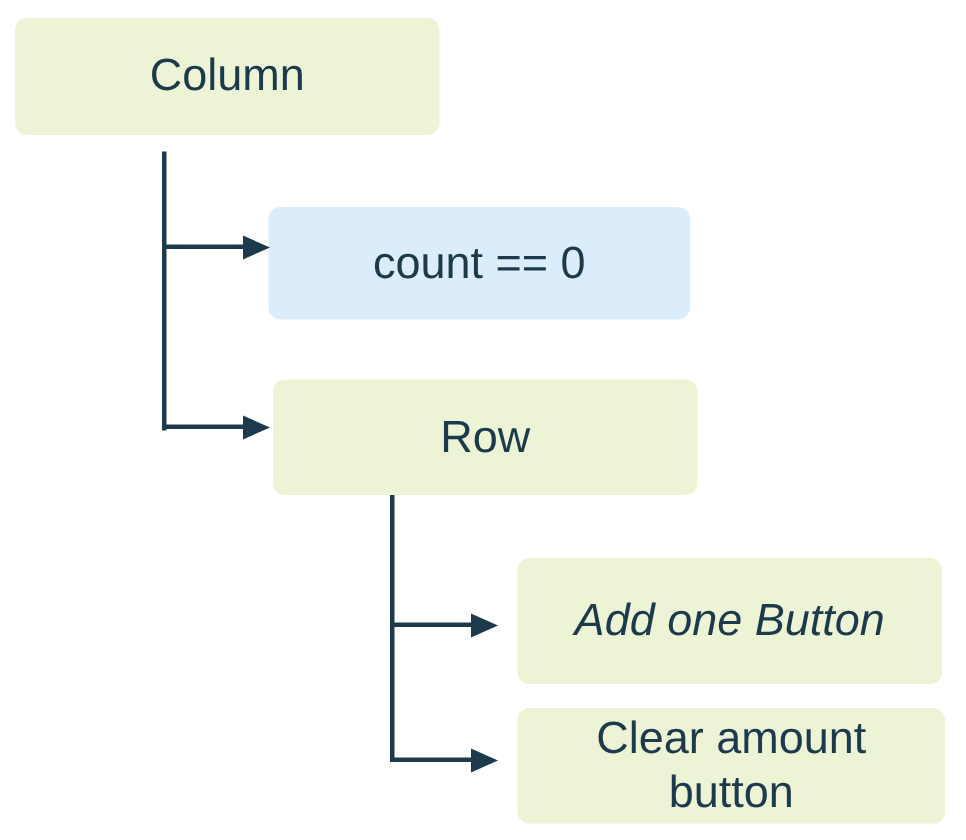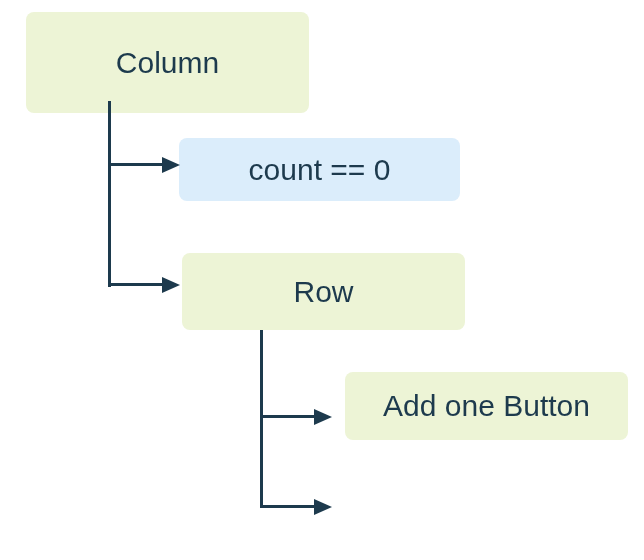--- a/index.html
+++ b/index.html
@@ -22,24 +22,24 @@
     justify-content: center;
     border-radius: 8px;
     font-size: 30px;
     line-height: 1.2;
     color: var(--text, #1d3a4d);
     text-align: center;
   }
   .node--widget   { background: var(--widget-node-bg, #edf4d6); }
   .node--condition{ background: var(--condition-node-bg, #dbedfb); }
 
-  #node-column        { left: 26px;  top: 12px;  width: 283px; height: 101px; }
-  #node-condition     { left: 179px; top: 138px; width: 281px; height: 63px; }
+  #node-column        { left: 10px;  top: 12px;  width: 283px; height: 78px; }
+  #node-condition     { left: 179px; top: 138px; width: 281px; height: 75px; }
   #node-row           { left: 182px; top: 253px; width: 283px; height: 77px; text-align: center; }
-  #node-add-one       { left: 345px; top: 372px; width: 283px; height: 68px; }
+  #node-add-one       { left: 345px; top: 372px; width: 283px; height: 84px; font-style: italic; }
   #node-clear-amount  { left: 345px; top: 472px; width: 285px; height: 77px; }
   #node-clear-amount span { display: inline-block; max-width: 240px; }
 
   .line {
     position: absolute;
     background: var(--connector, #1d3a4d);
   }
   .arrowhead {
     position: absolute;
     width: 0;
@@ -80,20 +80,23 @@
   </div>
 
   <div class="node node--widget" id="node-row">
     <span>Row</span>
   </div>
 
   <div class="node node--widget" id="node-add-one">
     <span>Add one Button</span>
   </div>
 
+  <div class="node node--widget" id="node-clear-amount">
+    <span>Clear amount button</span>
+  </div>
 
   <div class="line" id="trunk-column"></div>
 
   <div class="line" id="edge-cond-line"></div>
   <div class="arrowhead" id="edge-cond-head"></div>
 
   <div class="line" id="edge-row-line"></div>
   <div class="arrowhead" id="edge-row-head"></div>
 
   <div class="line" id="trunk-row"></div>

